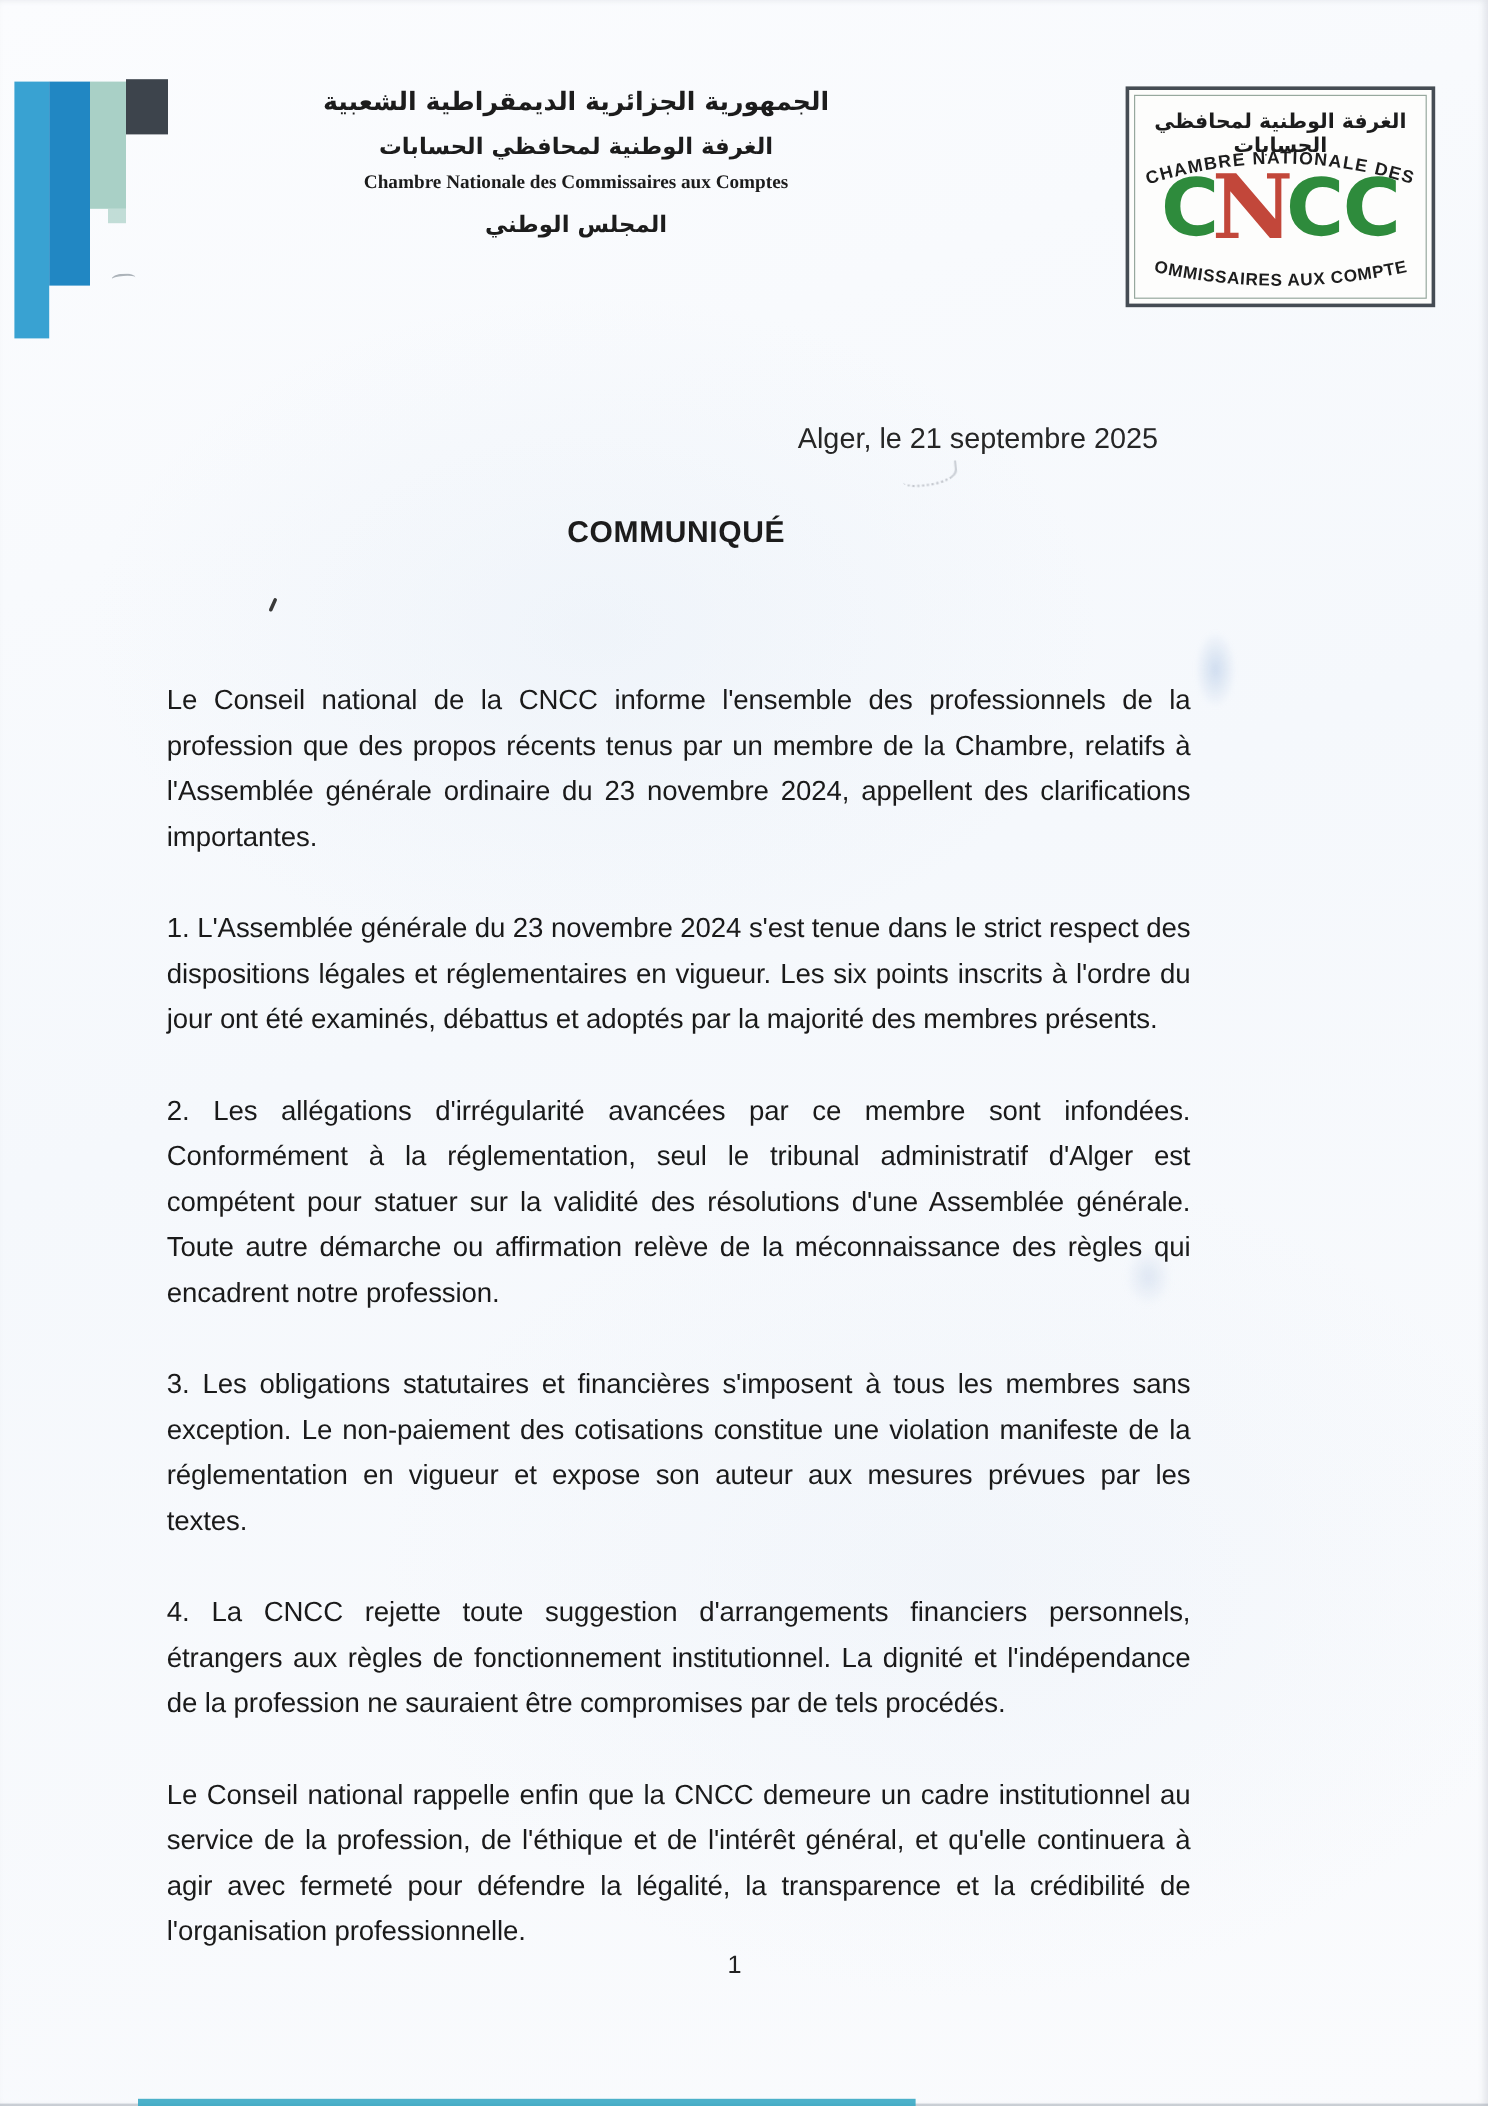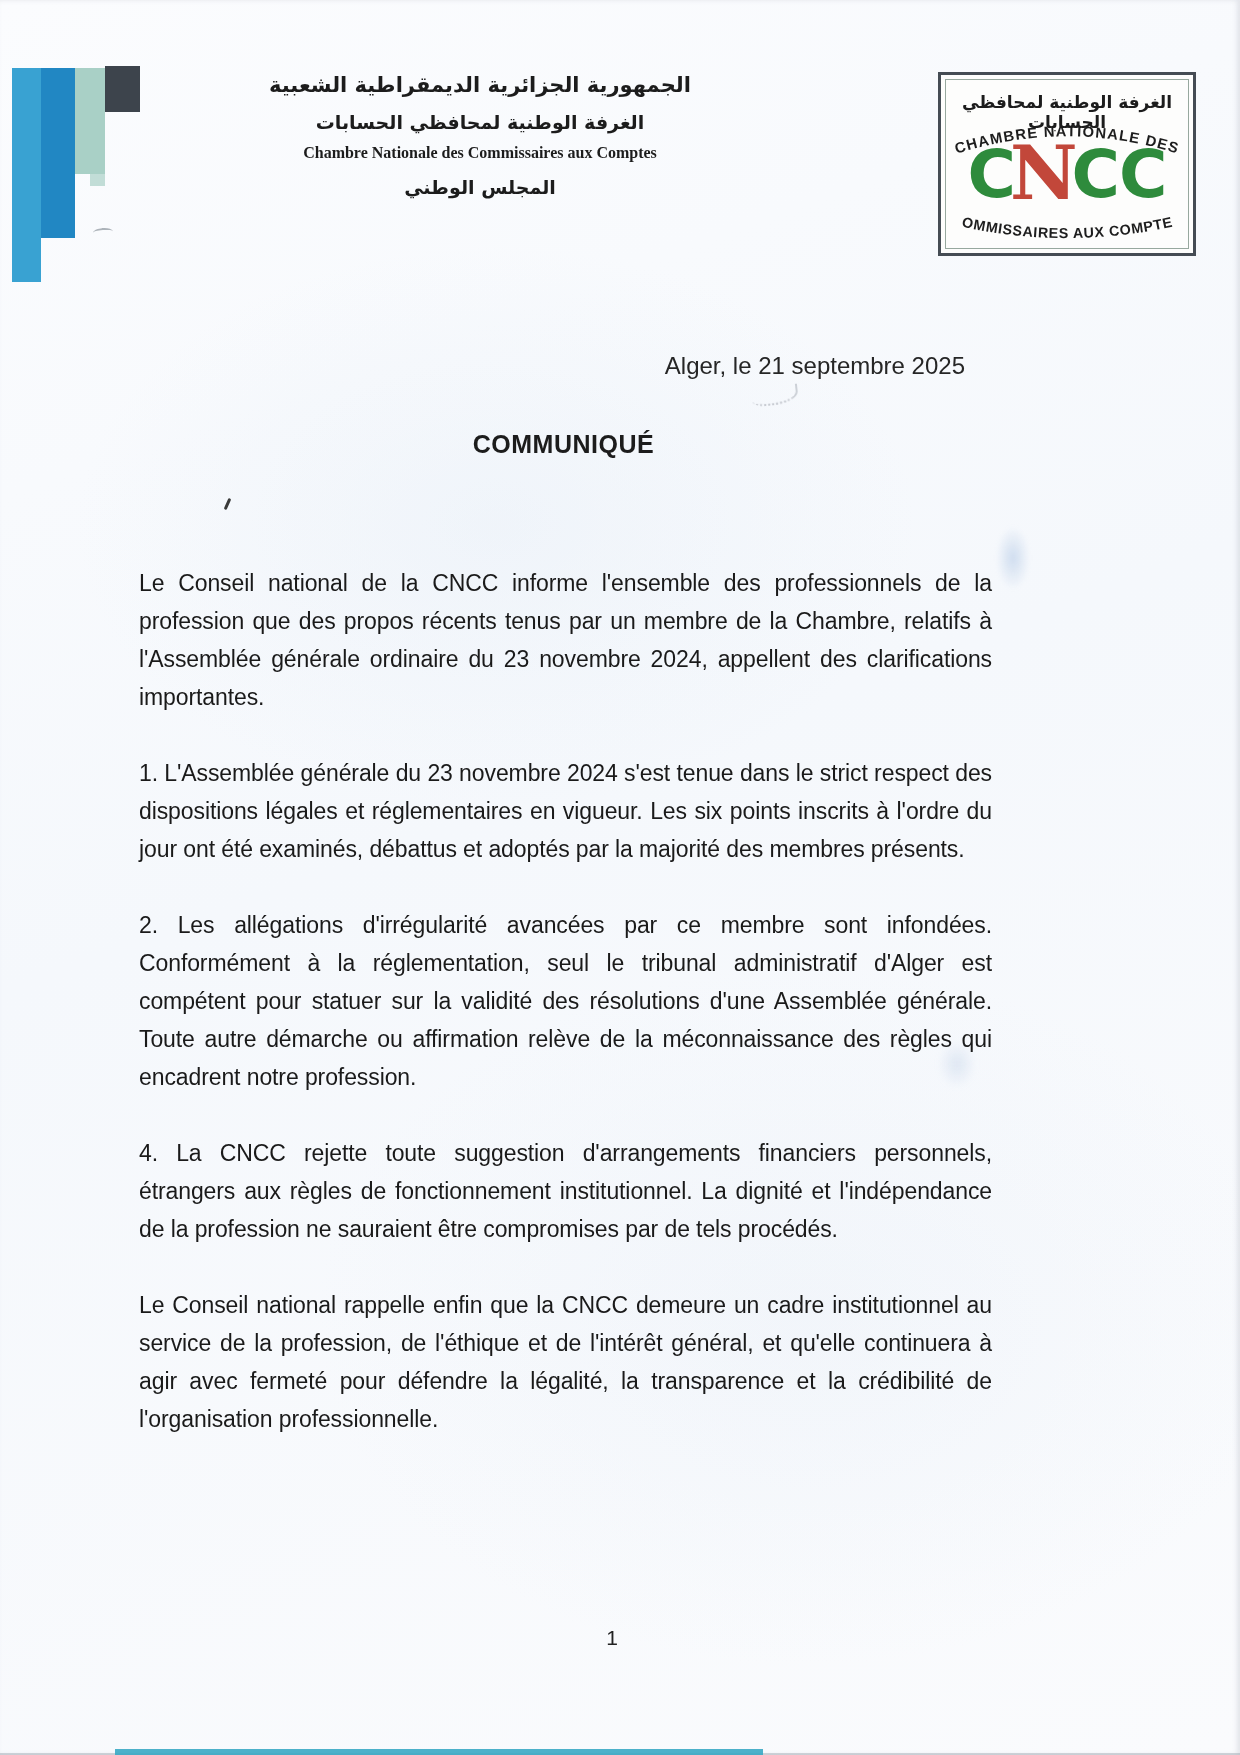--- a/index.html
+++ b/index.html
@@ -111,20 +111,21 @@
   <div class="stamp-smudge"></div>
 
   <div class="doc-title">COMMUNIQUÉ</div>
 
   <div class="scan-mark"></div>
 
   <div class="body-text">
     <p>Le Conseil national de la CNCC informe l'ensemble des professionnels de la profession que des propos récents tenus par un membre de la Chambre, relatifs à l'Assemblée générale ordinaire du 23 novembre 2024, appellent des clarifications importantes.</p>
     <p>1. L'Assemblée générale du 23 novembre 2024 s'est tenue dans le strict respect des dispositions légales et réglementaires en vigueur. Les six points inscrits à l'ordre du jour ont été examinés, débattus et adoptés par la majorité des membres présents.</p>
     <p>2. Les allégations d'irrégularité avancées par ce membre sont infondées. Conformément à la réglementation, seul le tribunal administratif d'Alger est compétent pour statuer sur la validité des résolutions d'une Assemblée générale. Toute autre démarche ou affirmation relève de la méconnaissance des règles qui encadrent notre profession.</p>
+    <p>3. Les obligations statutaires et financières s'imposent à tous les membres sans exception. Le non-paiement des cotisations constitue une violation manifeste de la réglementation en vigueur et expose son auteur aux mesures prévues par les textes.</p>
     <p>4. La CNCC rejette toute suggestion d'arrangements financiers personnels, étrangers aux règles de fonctionnement institutionnel. La dignité et l'indépendance de la profession ne sauraient être compromises par de tels procédés.</p>
     <p>Le Conseil national rappelle enfin que la CNCC demeure un cadre institutionnel au service de la profession, de l'éthique et de l'intérêt général, et qu'elle continuera à agir avec fermeté pour défendre la légalité, la transparence et la crédibilité de l'organisation professionnelle.</p>
   </div>
 
   <div class="smudge smudge1"></div>
   <div class="smudge smudge2"></div>
 
   <div class="page-number">1</div>
   <div class="edge-bottom"></div>
   <div class="bottom-bar" style="background-color: rgb(56, 169, 196);"></div>

